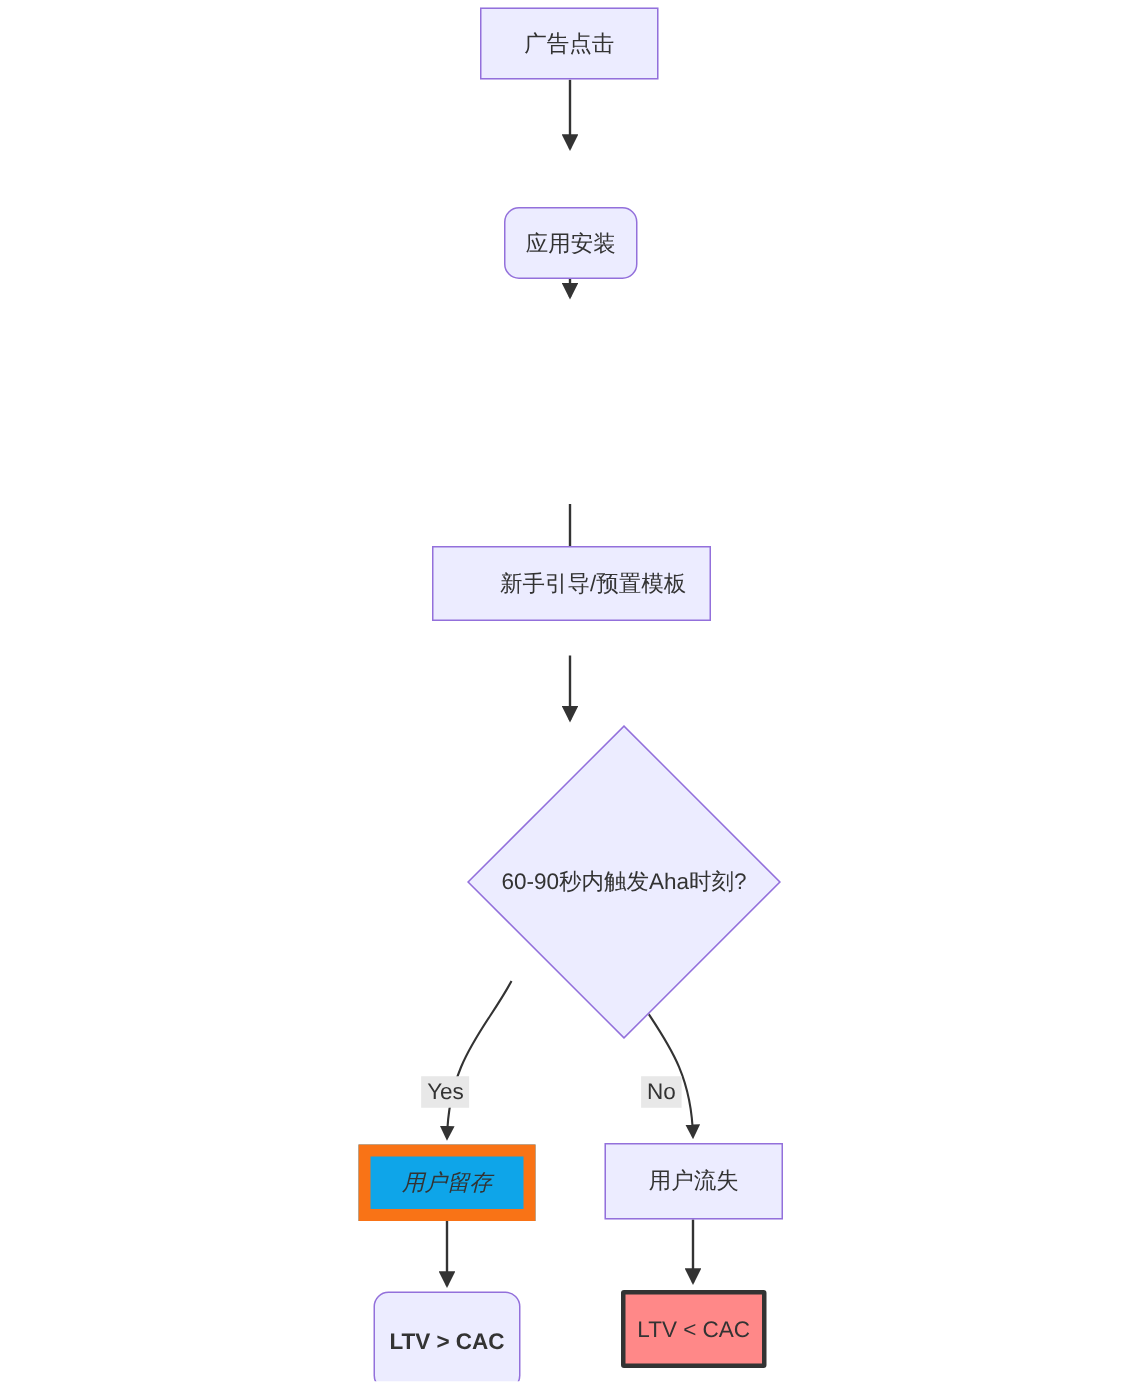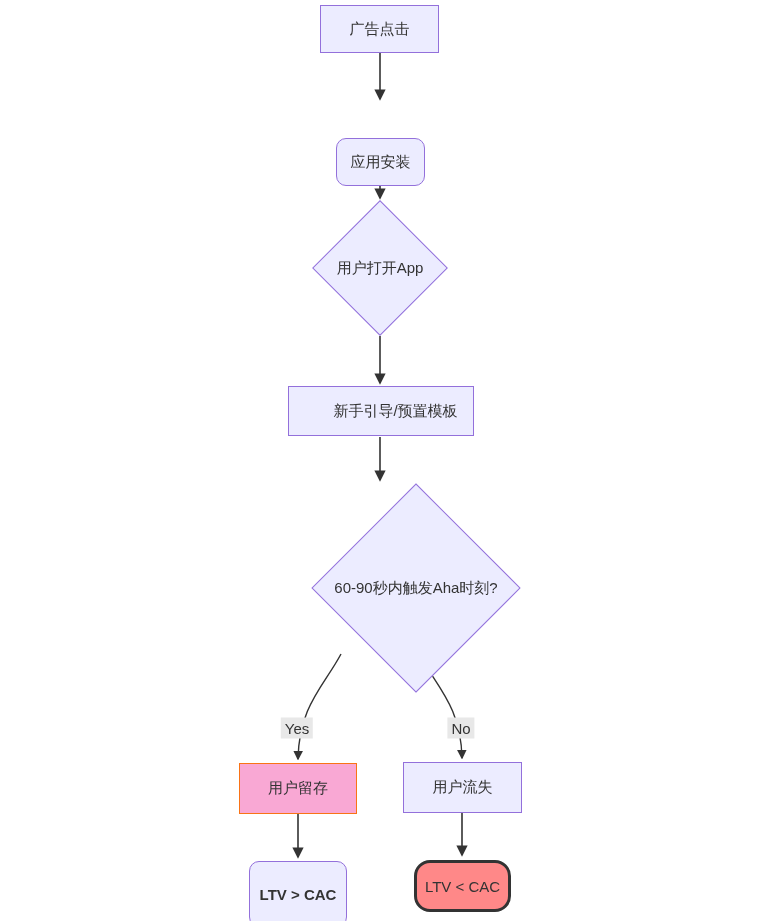--- a/index.html
+++ b/index.html
@@ -30,27 +30,28 @@
     justify-content: center;
     background: #ECECFF;
     border: 1px solid #9370DB;
     color: #333333;
     font-size: 15px;
     text-align: left;
     white-space: nowrap;
   }
   .node.rounded { border-radius: 10px; }
   .node.success {
-    background: #f9a8d4;
-    border: 1px solid #f97316;
+    background: #0ea5e9;
+    border: 8px solid #f97316;
+    font-style: italic;
   }
   .node.fail {
     background: #FF8888;
     border: 3px solid #333333;
-    border-radius: 16px;
+    border-radius: 2px;
   }
   .diamond-wrap {
     position: absolute;
   }
   .diamond-shape {
     position: absolute;
     inset: 0;
     background: #ECECFF;
     border: 1px solid #9370DB;
     transform: rotate(45deg);
@@ -96,36 +97,32 @@
   </svg>
 
   <div class="node" style="left:320px; top:5px; width:119px; height:48px;">
     <span>广告点击</span>
   </div>
 
   <div class="node rounded" style="left:336px; top:102px; width:89px; height:48px;margin-top:36px;">
     <span>应用安装</span>
   </div>
 
-  <div class="diamond-wrap" style="left:332px; top:220px; width:96px; height:96px;">
-    <div class="diamond-shape"></div>
-    <span class="diamond-label">用户打开App</span>
-  </div>
 
-  <div class="node" style="left:288px; top:386px; width:186px; height:50px;padding-left:29px;">
+  <div class="node" style="left:288px; top:364px; width:186px; height:50px;padding-left:29px;">
     <span>新手引导/预置模板</span>
   </div>
 
   <div class="diamond-wrap" style="left:306px; top:514px; width:148px; height:148px;margin-left:36px;">
     <div class="diamond-shape"></div>
     <span class="diamond-label">60-90秒内触发Aha时刻?</span>
   </div>
 
   <div class="edge-label" style="left:297px; top:728px;">Yes</div>
-  <div class="edge-label" style="left:461px; top:728px;">No</div>
+  <div class="edge-label" style="left:441px; top:728px;">No</div>
 
   <div class="node success" style="left:239px; top:763px; width:118px; height:51px;">
     <span>用户留存</span>
   </div>
 
   <div class="node" style="left:403px; top:762px; width:119px; height:51px;">
     <span>用户流失</span>
   </div>
 
   <div class="node rounded" style="left:249px; top:861px; width:98px; height:66px;font-weight:bold;">

